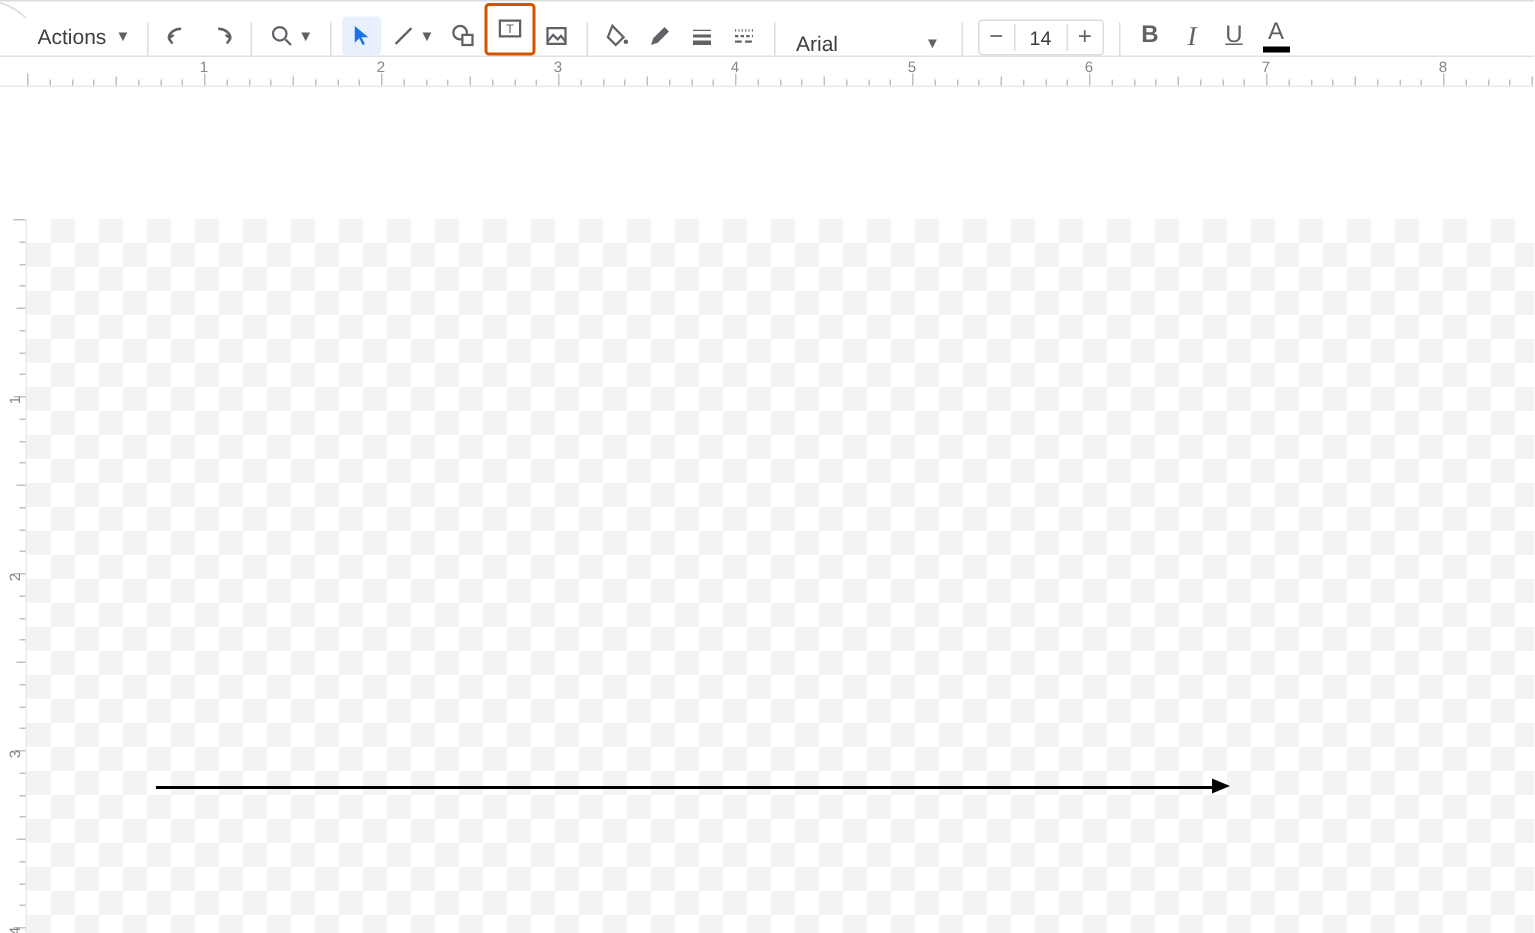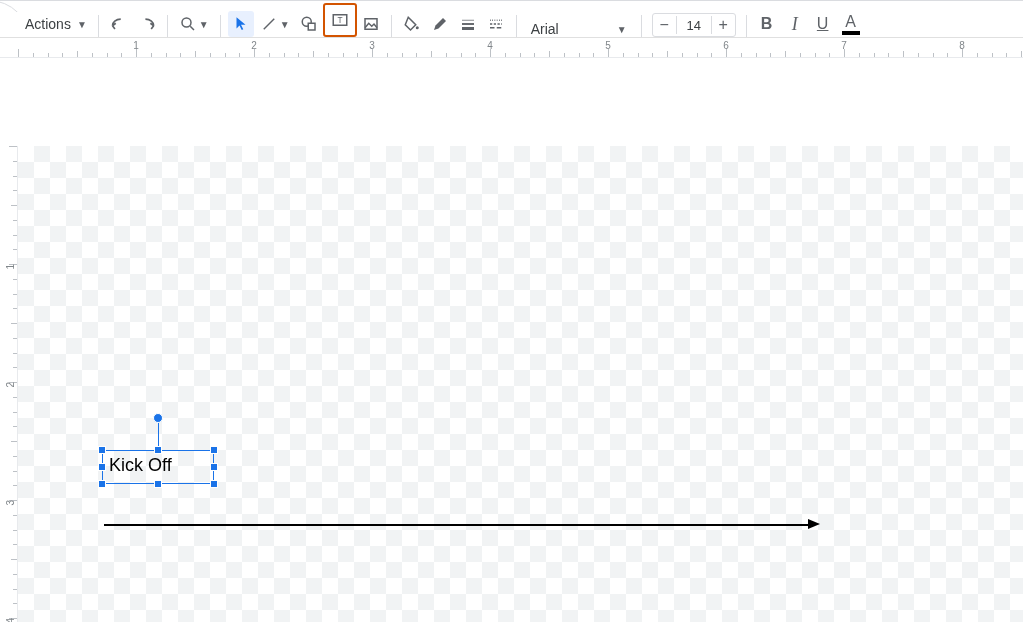--- a/index.html
+++ b/index.html
@@ -317,30 +317,17 @@
       <div class="tick" style="top: 398.25px;"></div>
       <div class="tick mid" style="top: 413px;"></div>
       <div class="tick" style="top: 427.75px;"></div>
       <div class="tick" style="top: 442.5px;"></div>
       <div class="tick" style="top: 457.25px;"></div>
       <div class="tick major" style="top: 472px;"></div>
       <div class="num" style="top: 472px;">4</div>
     </div>
 
 <div class="canvas">
-  <div class="textbox" style="left:84px; top:304px; width:112px; height:34px;">
-    <div class="rot-line"></div>
-    <div class="rot"></div>
-    <div class="content">Kick Off</div>
-    <div class="handle tl"></div>
-    <div class="handle tc"></div>
-    <div class="handle tr"></div>
-    <div class="handle ml"></div>
-    <div class="handle mr"></div>
-    <div class="handle bl"></div>
-    <div class="handle bc"></div>
-    <div class="handle br"></div>
-  </div>
   <div class="arrow-line" style="left:86px; top:378px; width:704px;"></div>
   <div class="arrow-head" style="left:790px; top:373px;"></div>
 </div>
 
 </div>
 
 </body></html>

